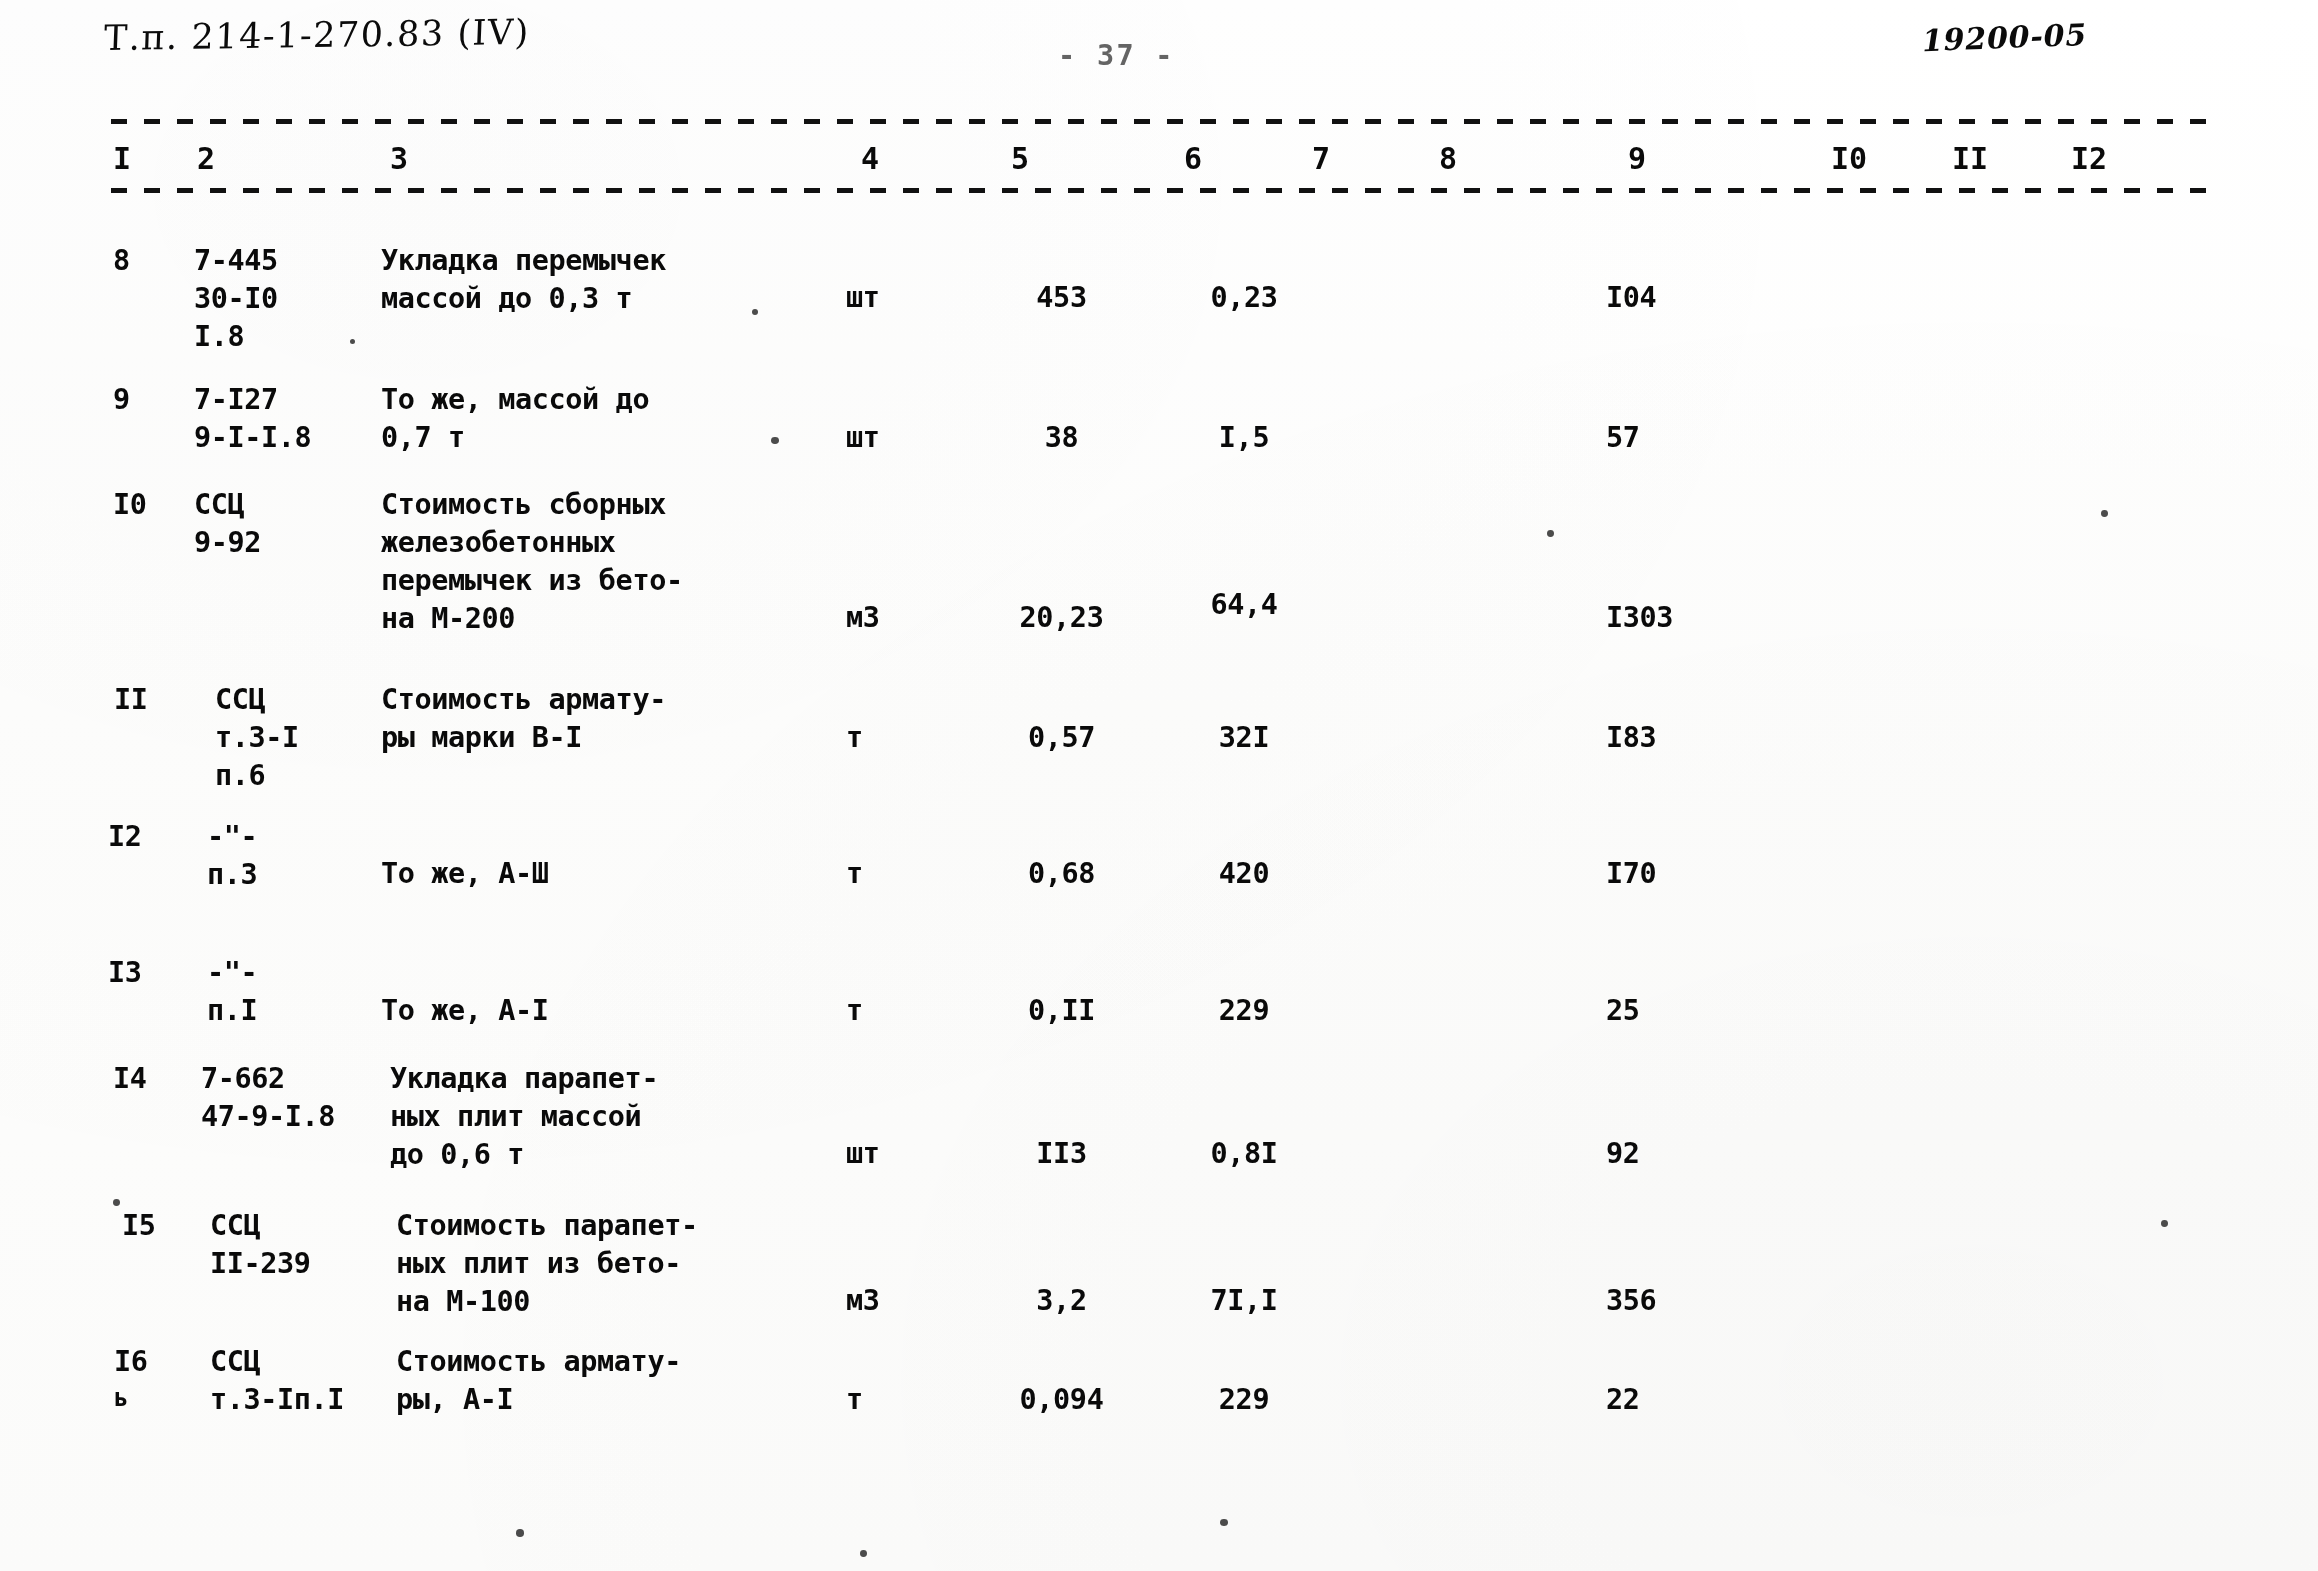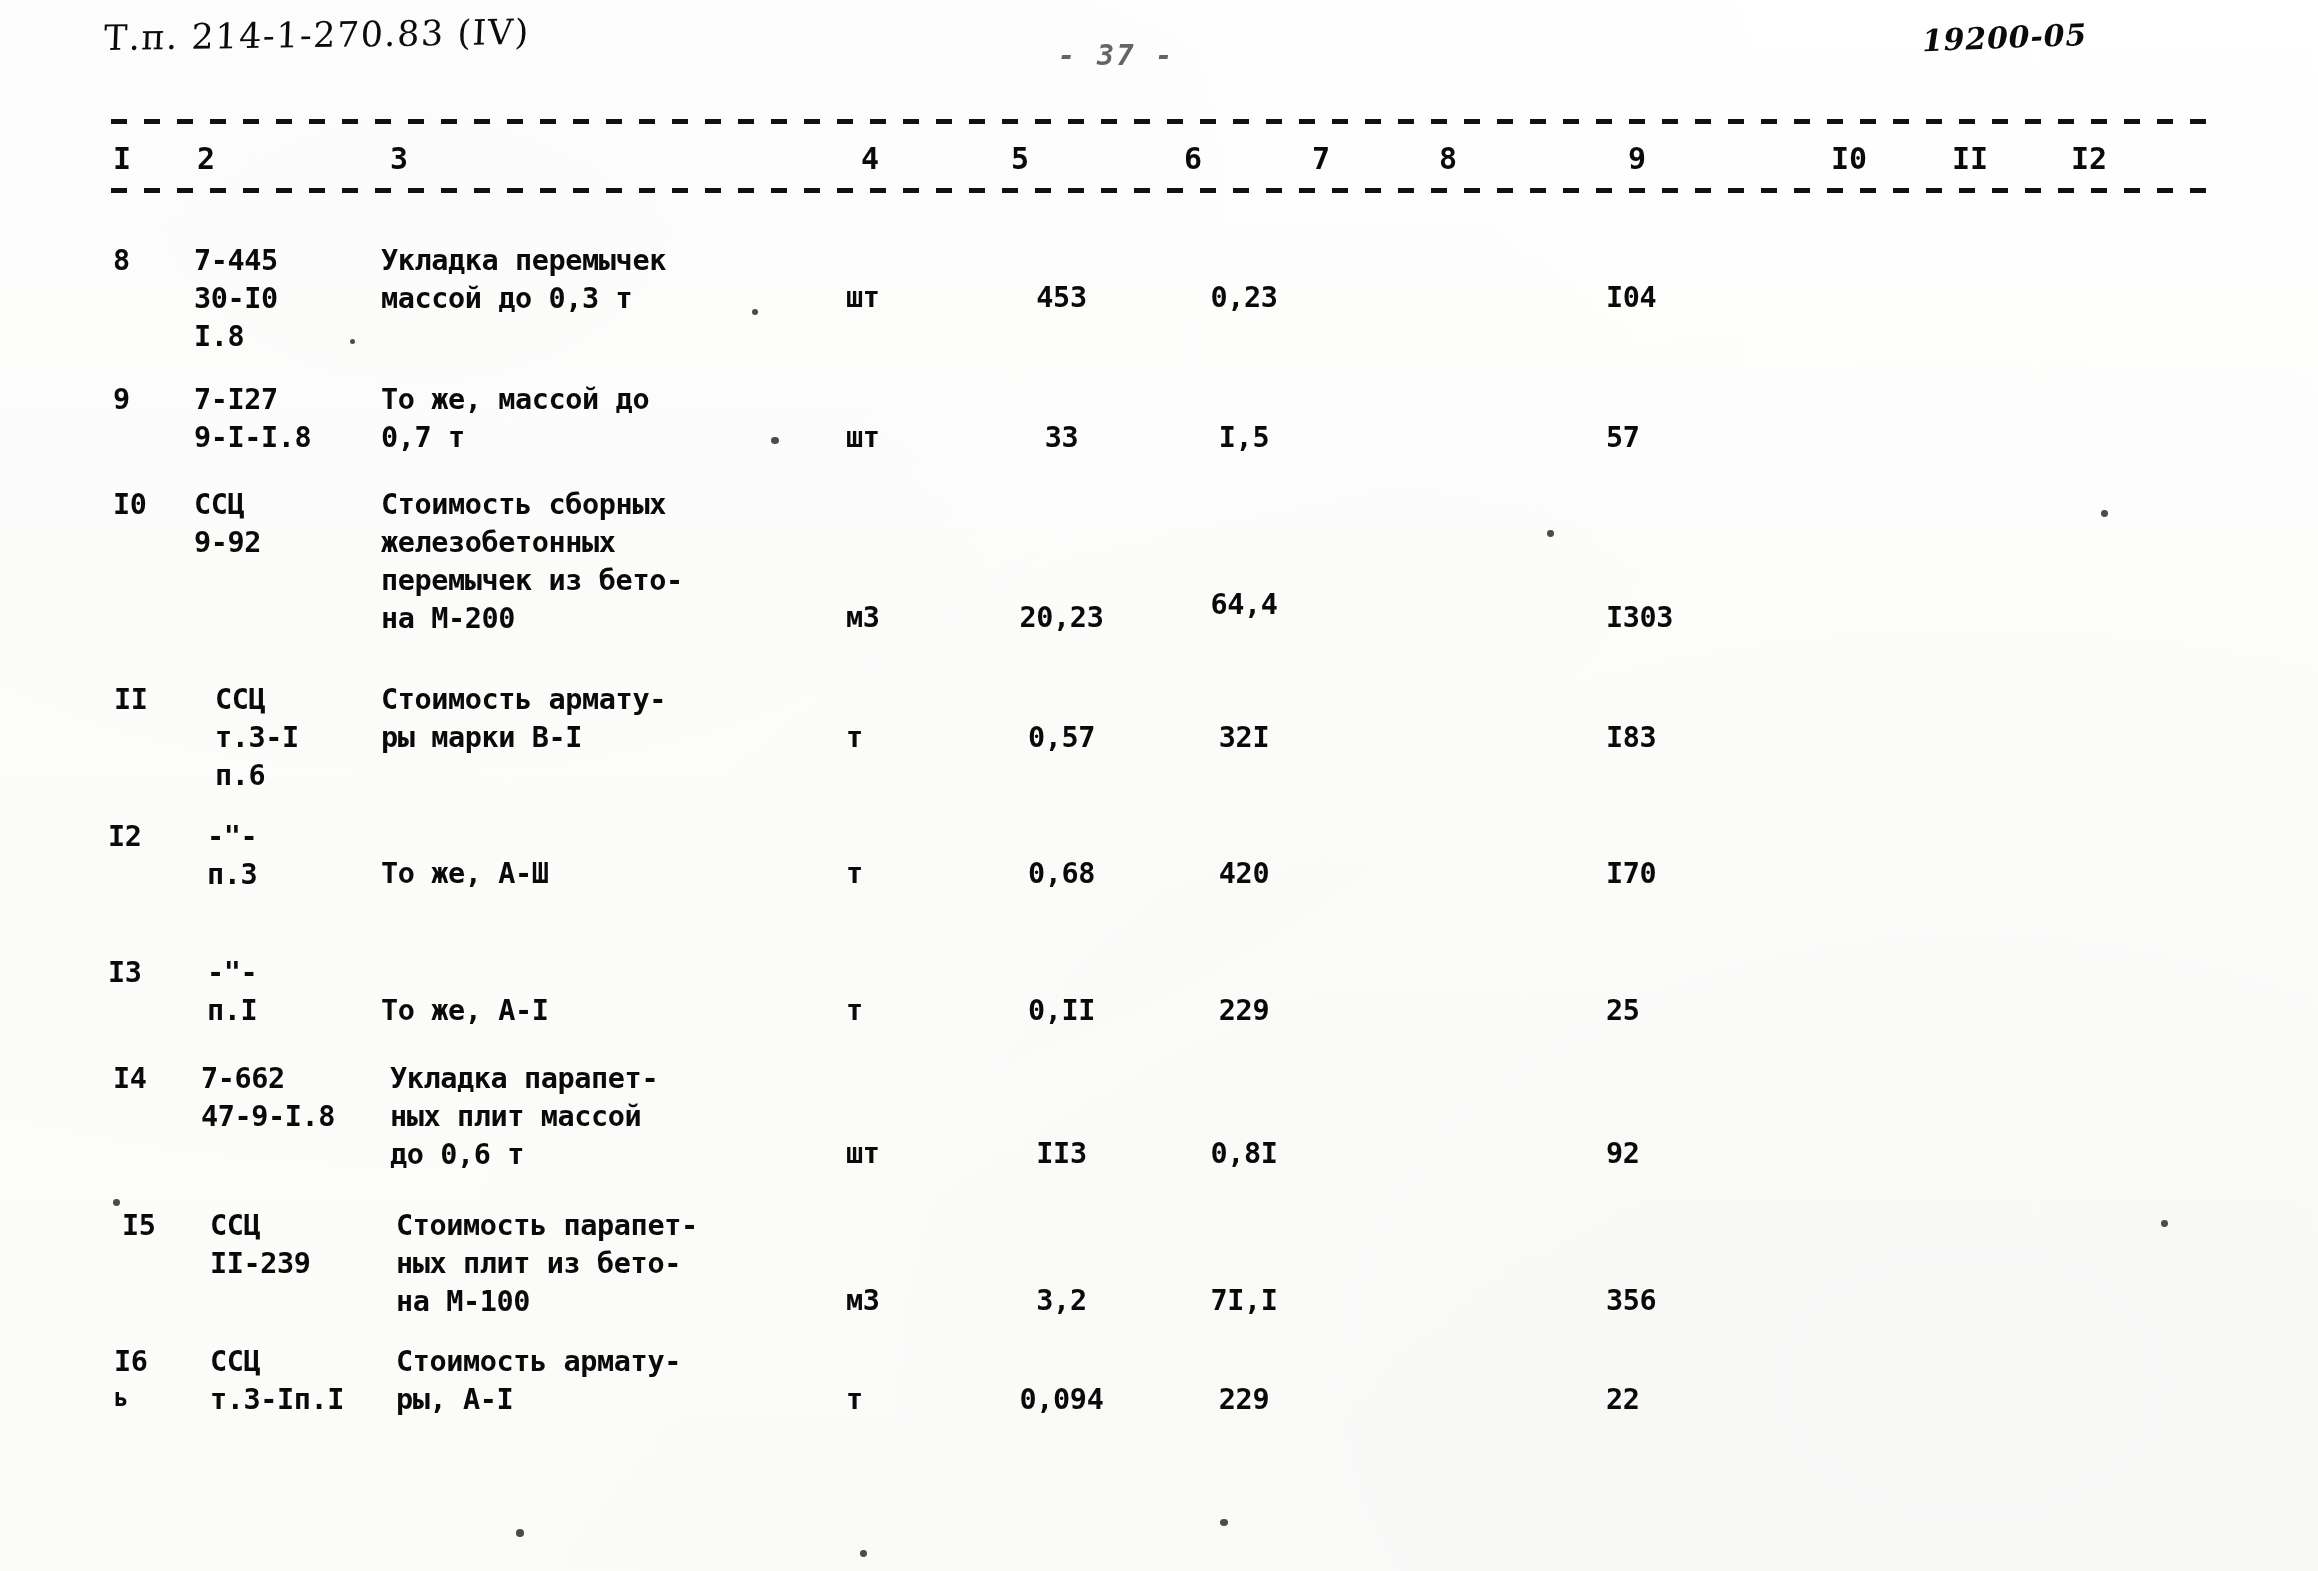--- a/index.html
+++ b/index.html
@@ -62,21 +62,20 @@
     font-weight: bold;
     letter-spacing: 0.4px;
   }
   #page-num {
     left: 1058px;
     top: 39px;
     font-size: 28.5px;
     color: #2a2a2a;
     opacity: 0.72;
     letter-spacing: 2.3px;
-    font-style: italic;
   }
 
   
   .dash-rule {
     position: absolute;
     left: 111px;
     width: 2101px;
     height: 4.5px;
     background-image: repeating-linear-gradient(
       to right,
@@ -169,21 +168,21 @@
     <div class="cell c-total" style="top:279px">I04</div>
   </div>
 
   <div class="row">
     <div class="cell c-num" style="top:381px">9</div>
     <div class="cell c-code" style="top:381px">7-I27
 9-I-I.8</div>
     <div class="cell c-desc" style="top:381px">То же, массой до
 0,7 т</div>
     <div class="cell c-unit" style="top:419px">шт</div>
-    <div class="cell c-qty" style="top:419px">33</div>
+    <div class="cell c-qty" style="top:419px">38</div>
     <div class="cell c-price" style="top:419px">I,5</div>
     <div class="cell c-total" style="top:419px">57</div>
   </div>
 
   <div class="row">
     <div class="cell c-num" style="top:486px">I0</div>
     <div class="cell c-code" style="top:486px">ССЦ
 9-92</div>
     <div class="cell c-desc" style="top:486px">Стоимость сборных
 железобетонных

